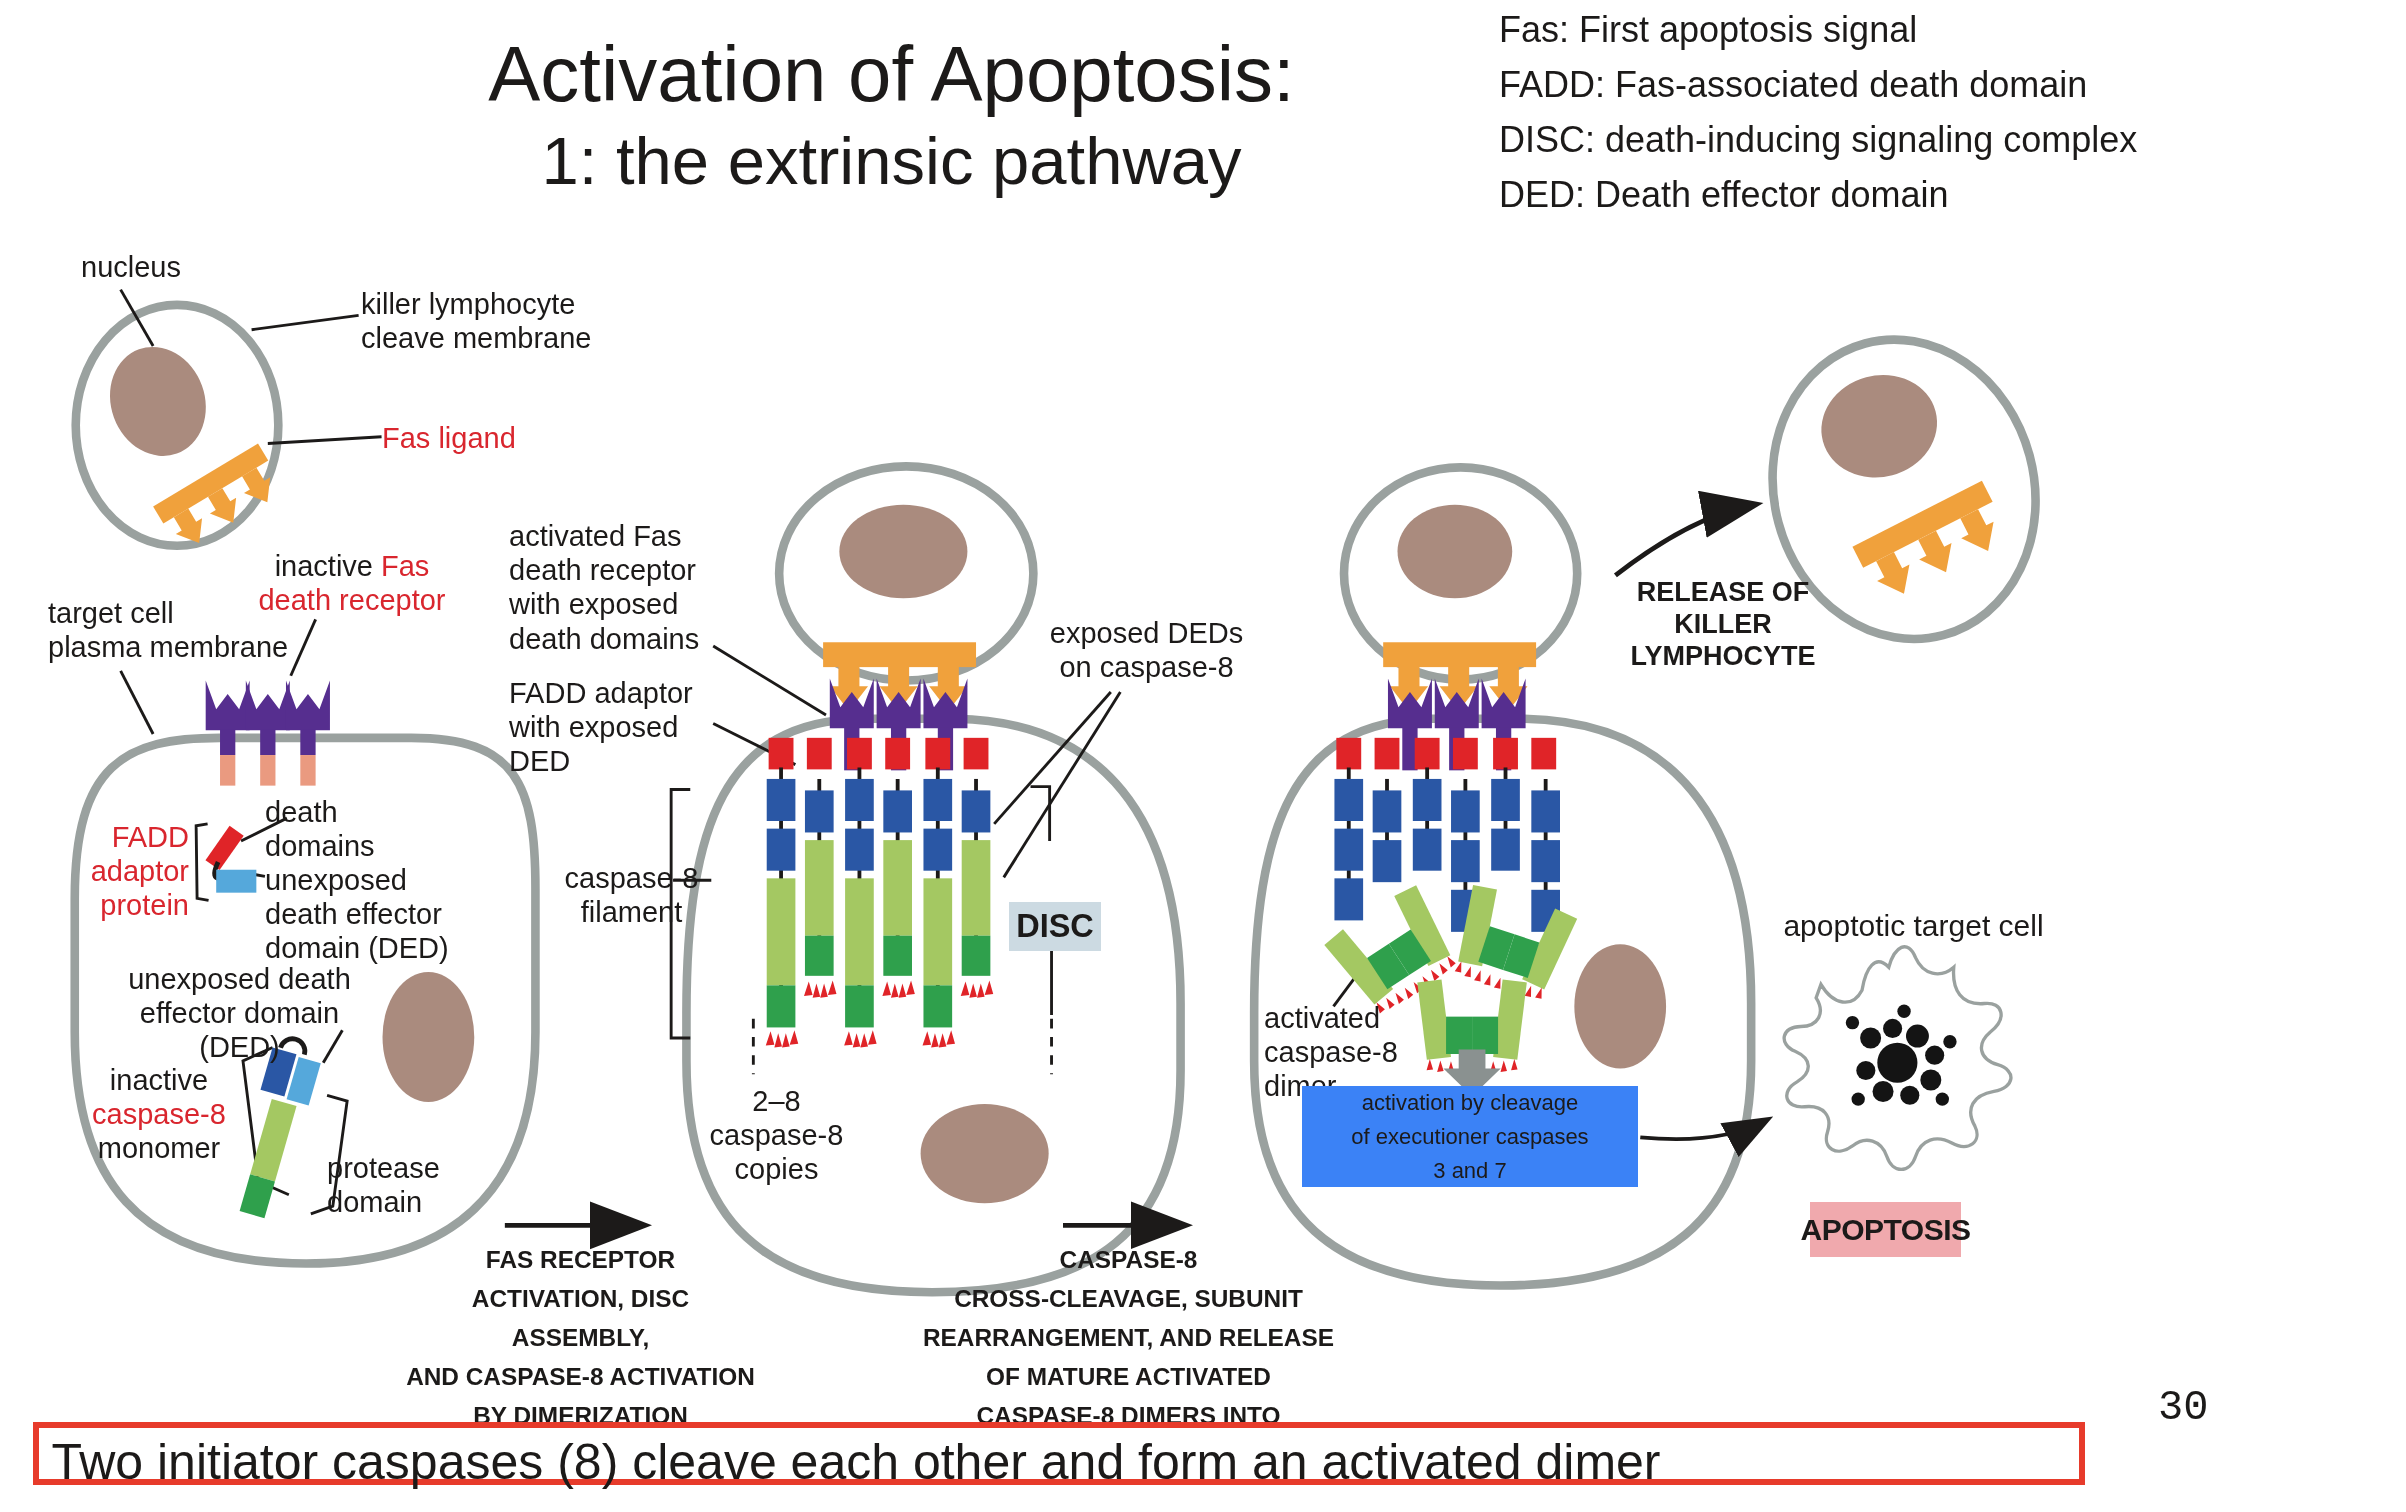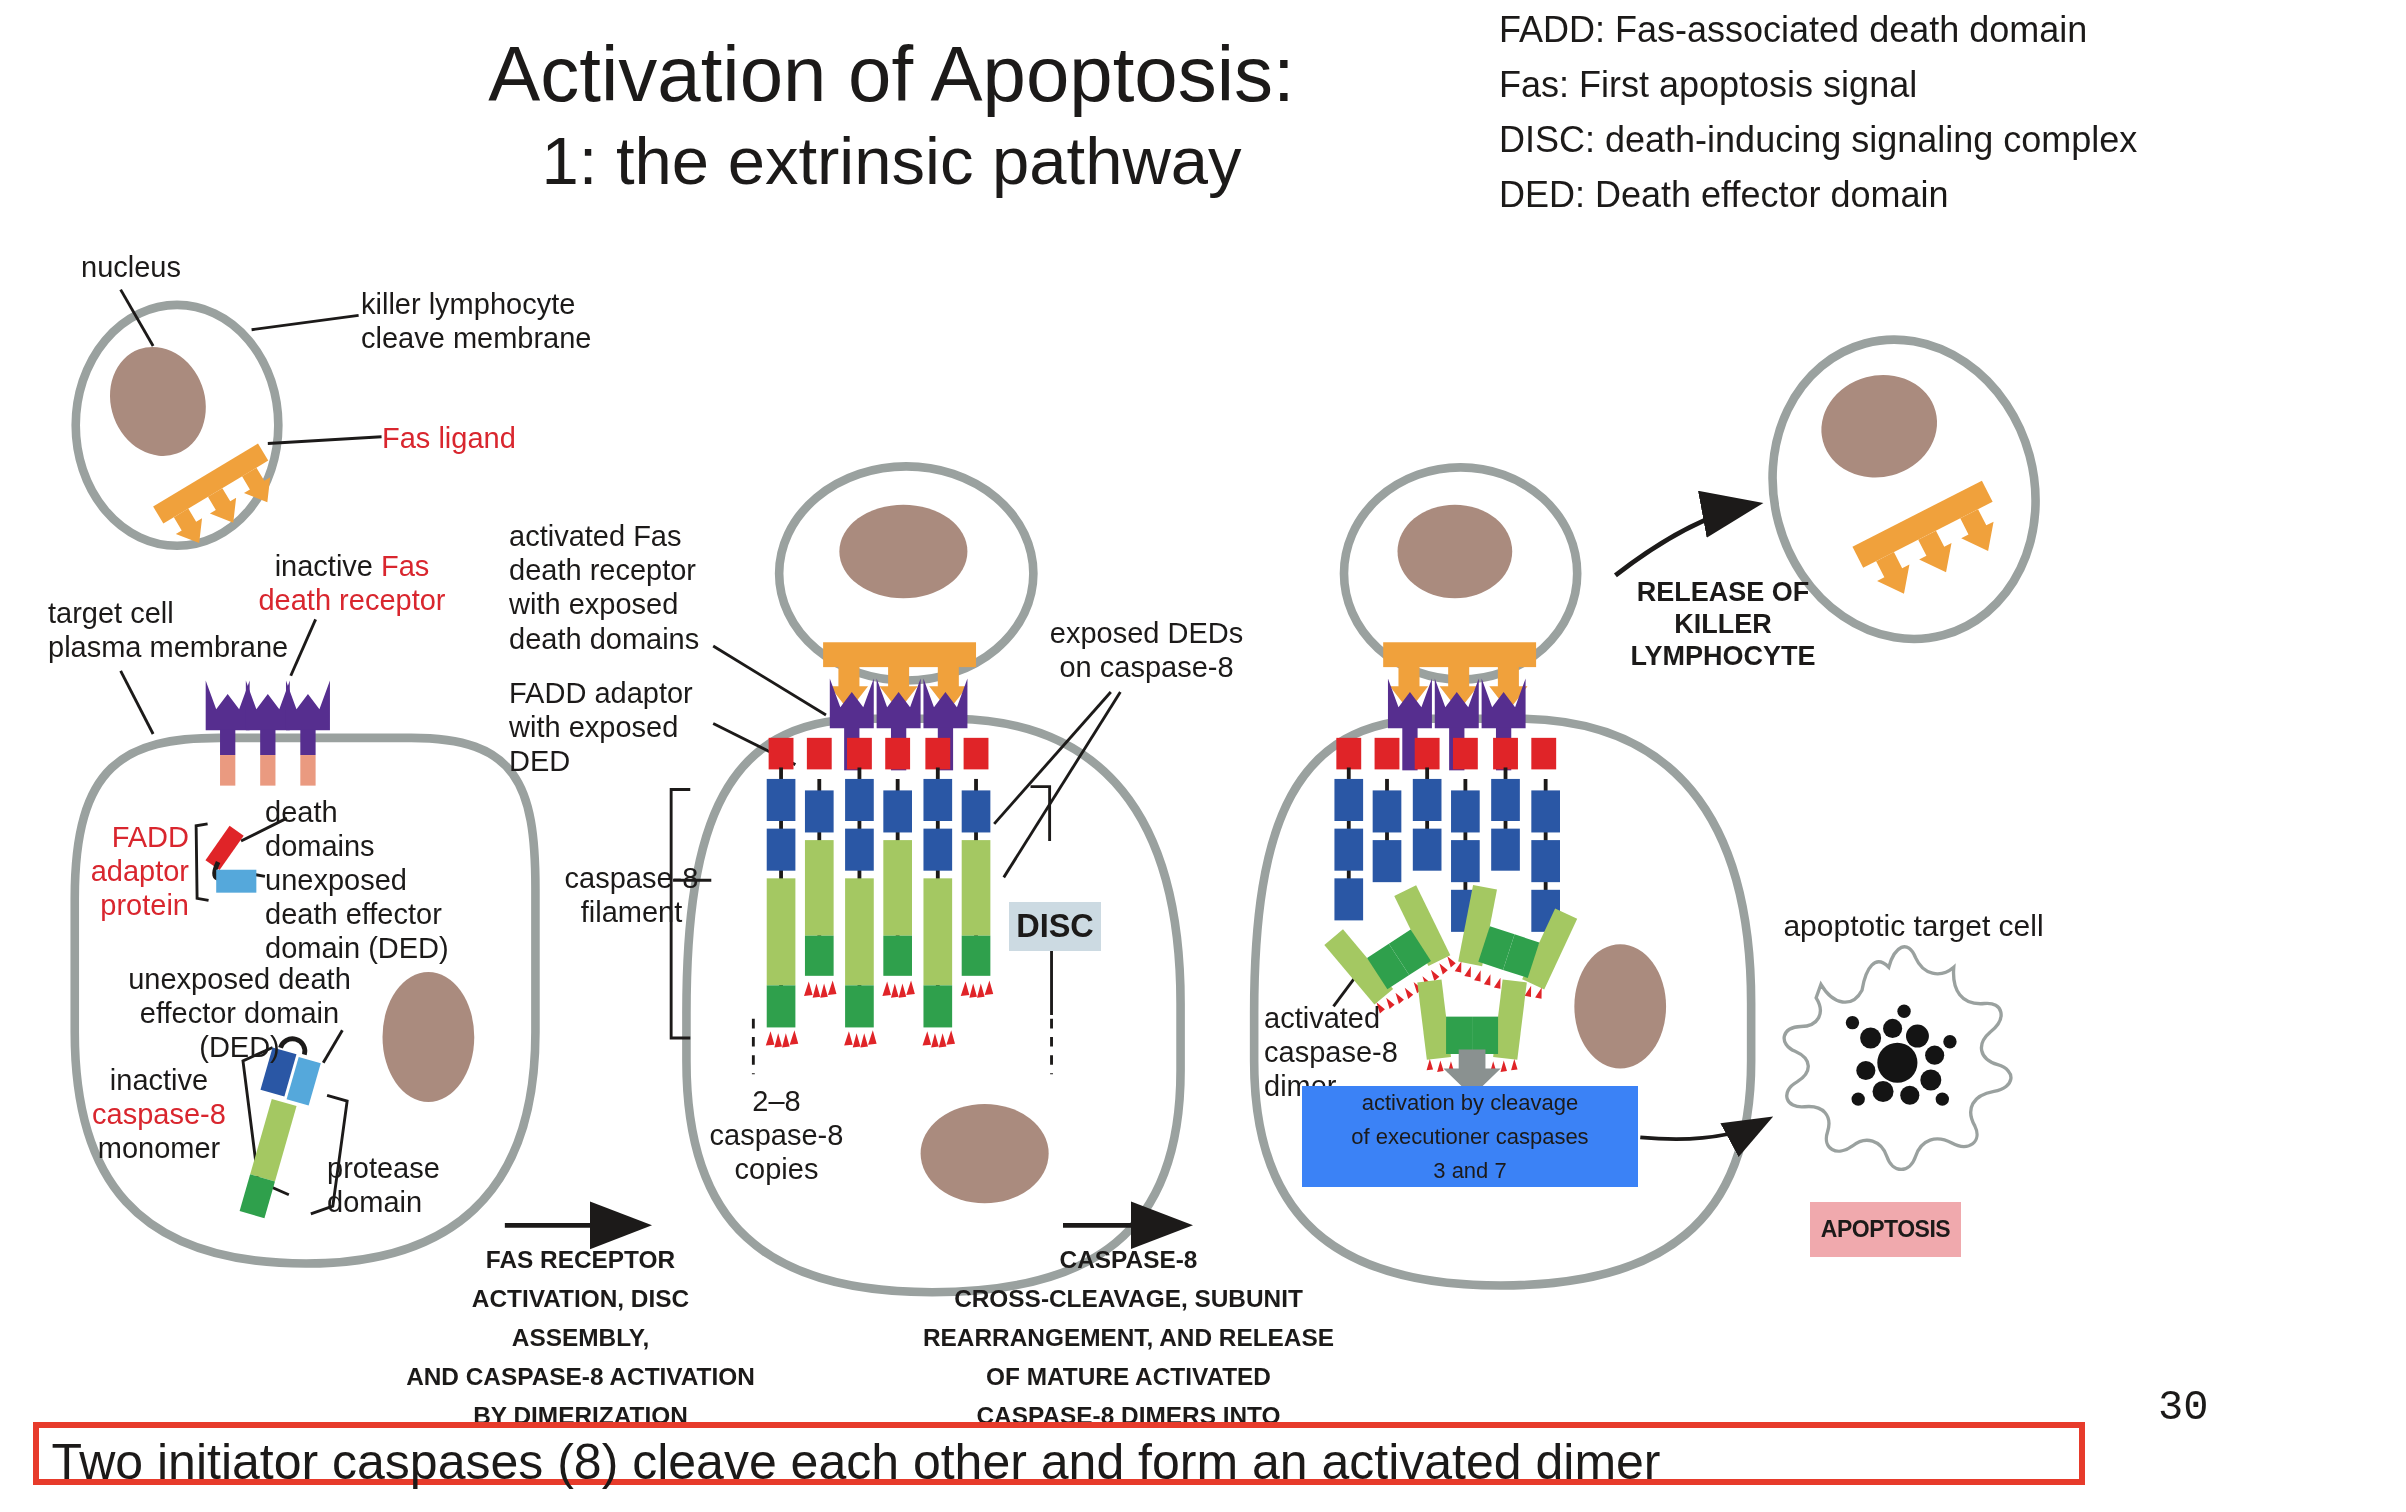--- a/index.html
+++ b/index.html
@@ -15,21 +15,21 @@
   .title1{position:absolute;left:411px;top:29px;width:961px;text-align:center;font-size:78px;}
   .title2{position:absolute;left:411px;top:122px;width:961px;text-align:center;font-size:67px;}
   .legend{position:absolute;left:1499px;top:1.9px;width:903px;font-size:36px;line-height:55px;}
   .tagbox{position:absolute;display:flex;align-items:center;justify-content:center;
           white-space:pre-line;text-align:center;}
   #disc-box{left:1009px;top:902px;width:92px;height:49px;background:#ccdae2;
             font-size:32.5px;font-weight:600;}
   #cleavage-box{left:1302px;top:1086px;width:336px;height:101px;background:#3b82f6;
             font-size:22px;line-height:34px;}
   #apoptosis-box{left:1810px;top:1202px;width:151px;height:55px;background:#f0a9ad;
-            font-size:23px;font-weight:600;letter-spacing:-0.5px;}
+            font-size:30px;font-weight:600;letter-spacing:-0.5px;}
   .release{position:absolute;left:1614px;top:576px;width:218px;text-align:center;
            white-space:pre-line;font-size:27px;font-weight:600;line-height:32px;}
   .pageno{position:absolute;left:2158px;top:1384px;font-family:Liberation Mono, monospace;font-size:42px;}
   .notebox{position:absolute;left:33px;top:1422px;width:2052px;height:63px;
            border:6.7px solid #e73b2b;box-sizing:border-box;background:#fff;}
   .notebox div{padding-left:12.4px;font-size:50px;line-height:69px;}
 </style>
 </head>
 <body>
 
@@ -238,22 +238,22 @@
     <line x1="1112" y1="1282" x2="1238" y2="1282" stroke-width="5" marker-end="url(#ah)"></line>
     <path d="M1690,602 Q1770,540 1835,528" stroke-width="5" marker-end="url(#ah)"></path>
     <path d="M1716,1190 Q1800,1198 1848,1172" stroke-width="4" marker-end="url(#ah)"></path>
   </g>
 </svg>
 
 <div class="title1">Activation of Apoptosis:</div>
 <div class="title2">1: the extrinsic pathway</div>
 
 <div class="legend">
+  <div>Fas: First apoptosis signal</div>
   <div>FADD: Fas-associated death domain</div>
-  <div>Fas: First apoptosis signal</div>
   <div>DISC: death-inducing signaling complex</div>
   <div>DED: Death effector domain</div>
 </div>
 
 <div class="lbl" style="left:81px;top:250px">nucleus</div>
 <div class="lbl" style="left:361px;top:287px">killer lymphocyte
 cleave membrane</div>
 <div class="lbl red" style="left:382px;top:421px">Fas ligand</div>
 <div class="lbl ctr" style="left:247px;top:549px;width:210px"><span>inactive </span><span class="red">Fas
 death receptor</span></div>

